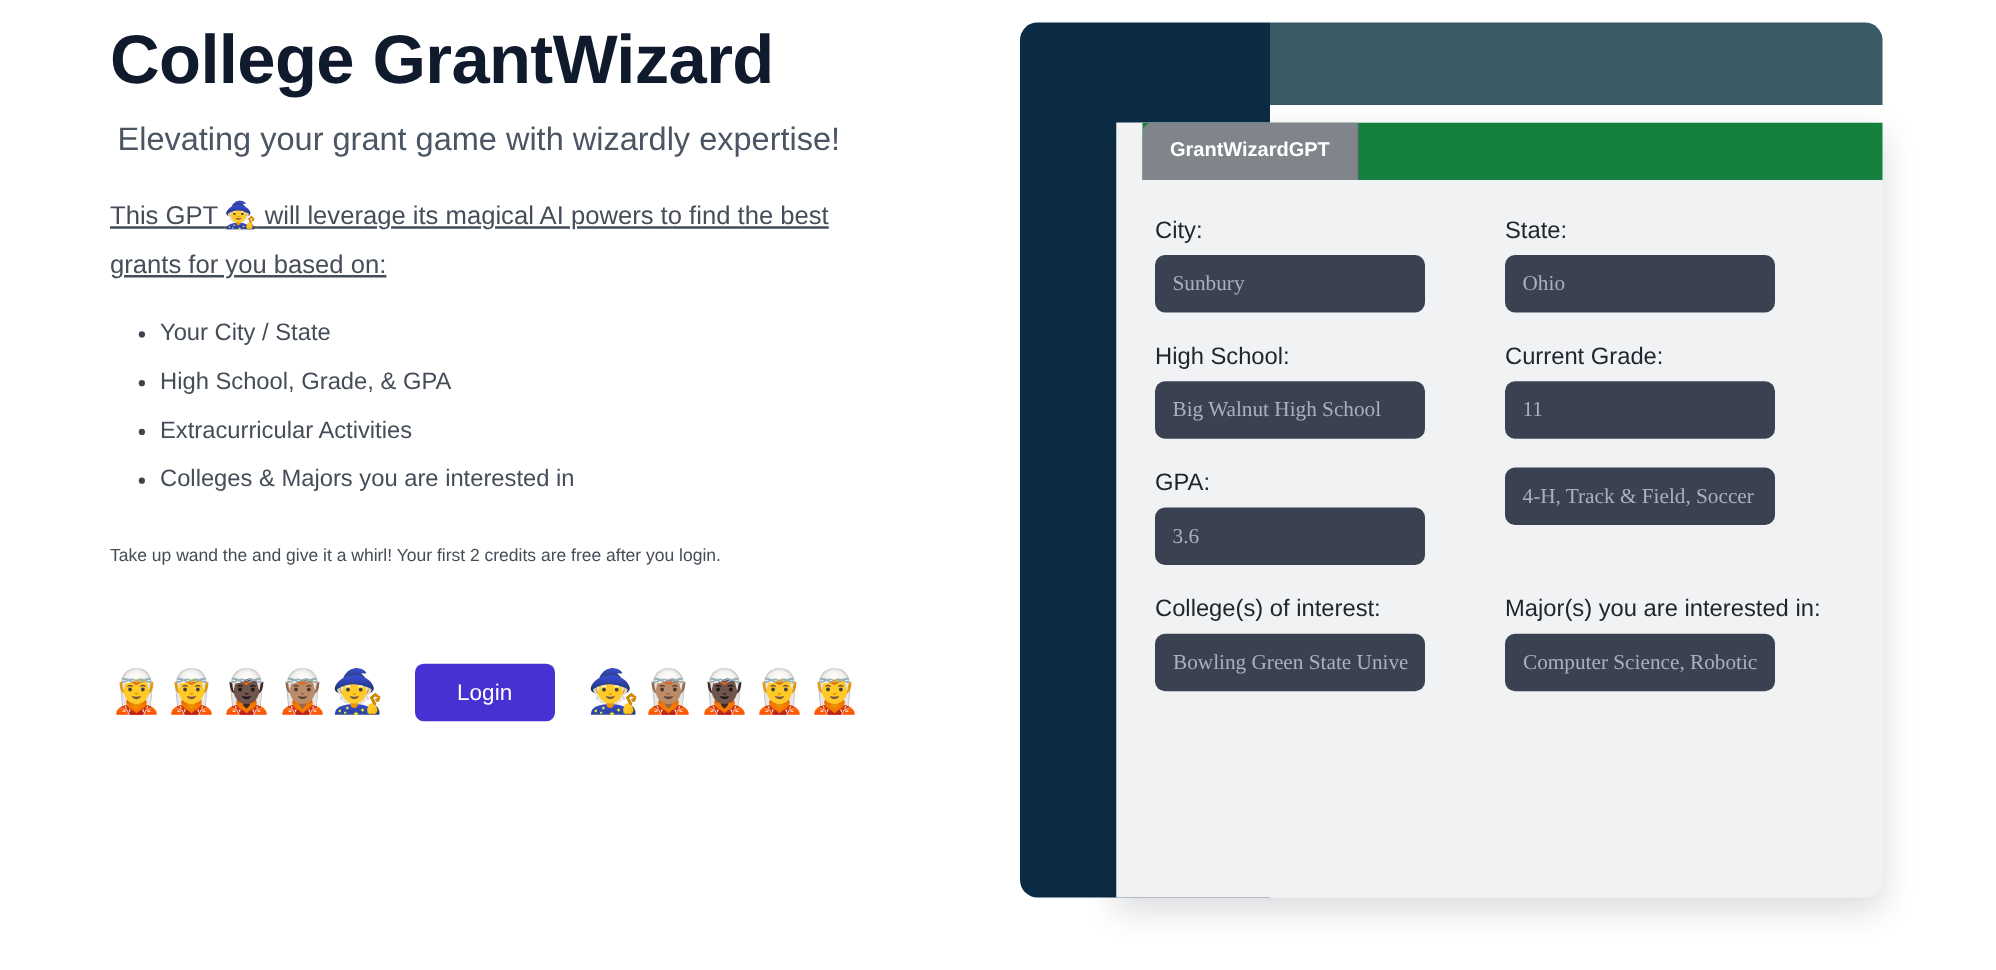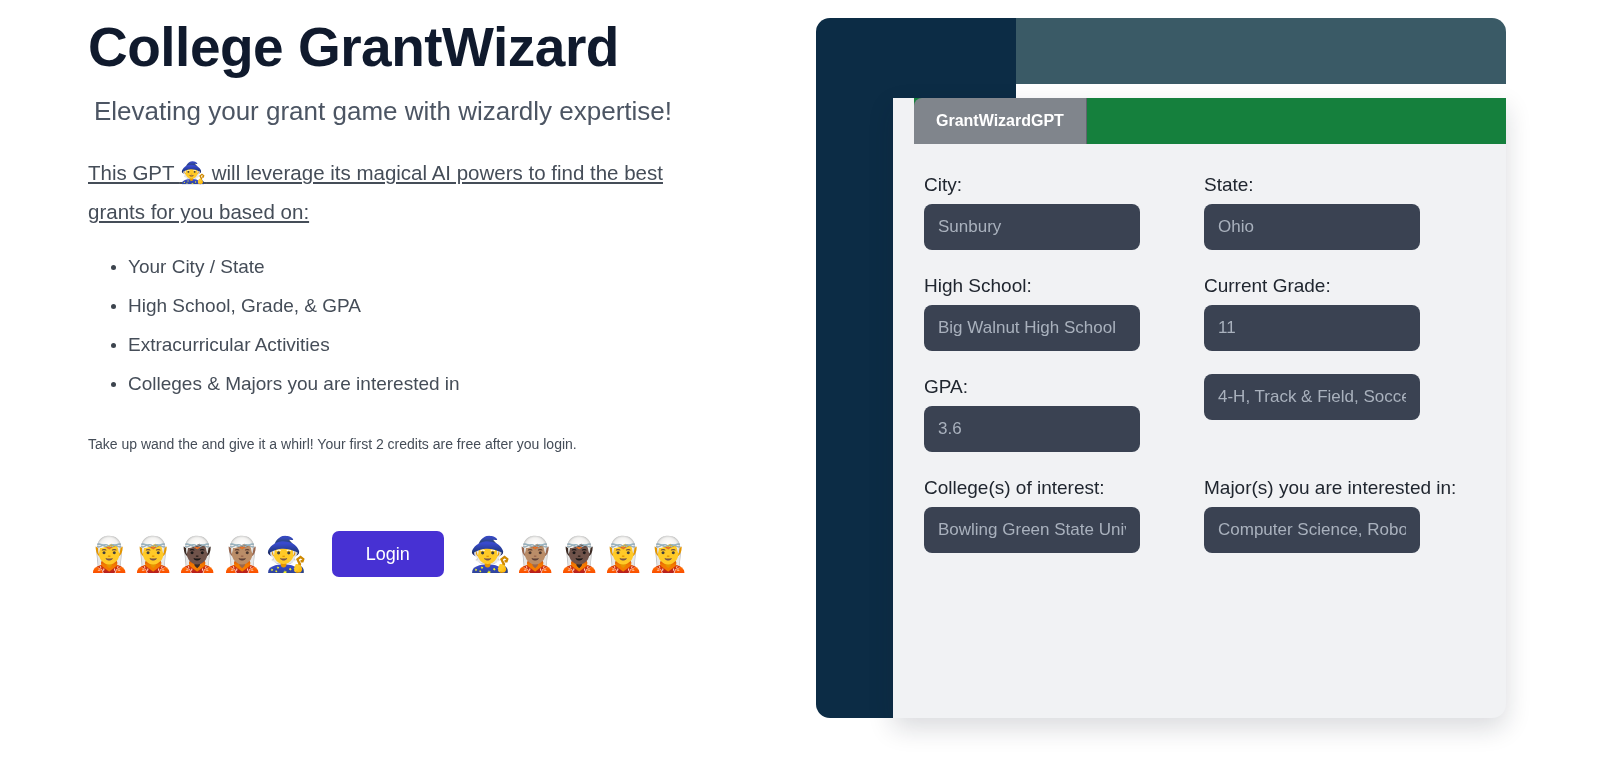--- a/index.html
+++ b/index.html
@@ -187,21 +187,21 @@
   .field-input {
     display: block;
     width: 216px;
     height: 46px;
     background: #3a4252;
     border: none;
     border-radius: 8px;
     padding: 0 14px;
     color: #a9b1bd;
     font-size: 17px;
-    font-family: Liberation Sans, sans-serif;
+    font-family: Liberation Serif, serif;
     outline: none;
     text-overflow: clip;
   }
   .field-input::placeholder { color: #a9b1bd; opacity: 1; }
 </style>
 </head>
 <body>
 
 <div id="app">
 

